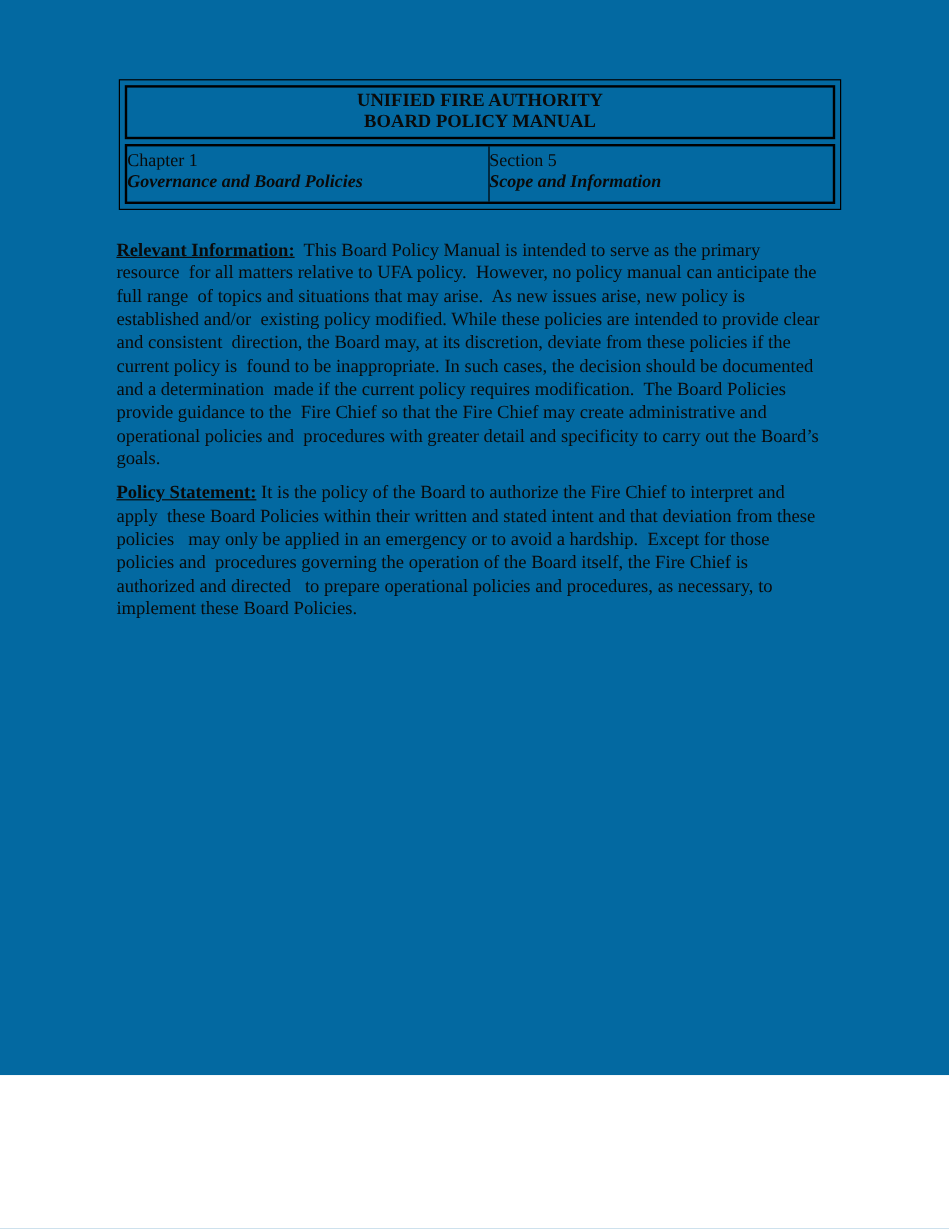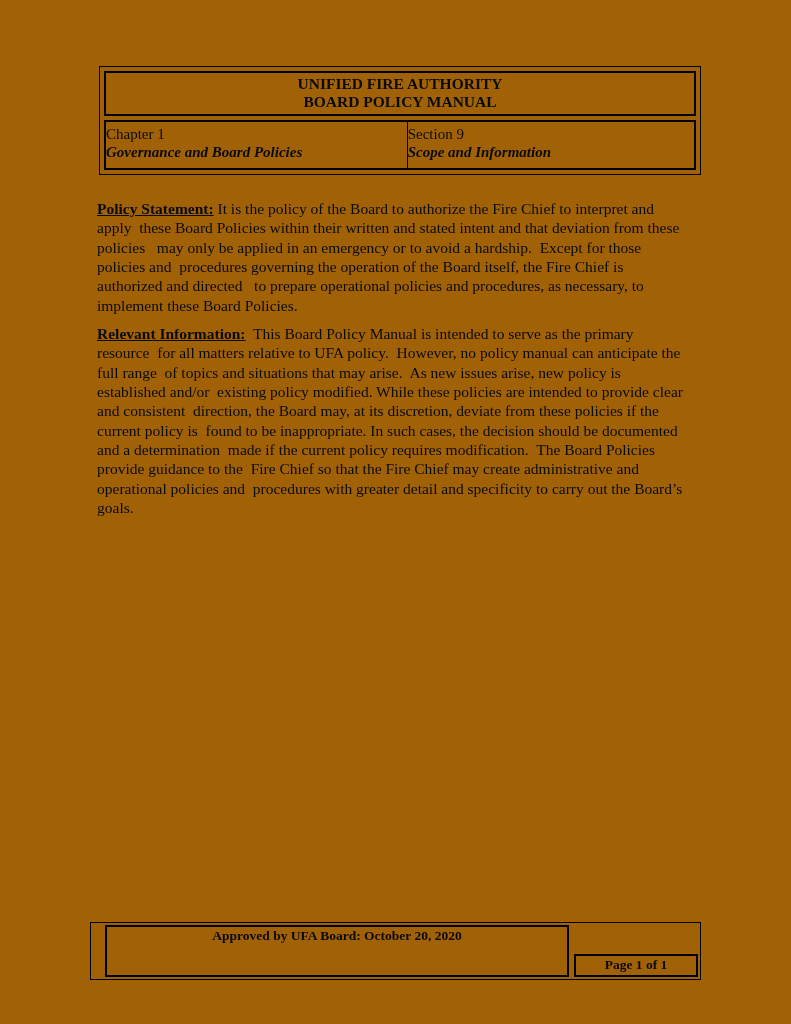--- a/index.html
+++ b/index.html
@@ -1,20 +1,20 @@
 <!DOCTYPE html>
 <html><head>
 <meta charset="utf-8">
 <style>
   html, body { margin: 0; padding: 0; background: #ffffff; }
   .page {
     position: relative;
     width: 791px;
-    height: 1024px;
-    background: #a16207;
+    height: 896px;
+    background: #0369a1;
     font-family: "Liberation Serif", serif;
     color: #0a0a0a;
     overflow: hidden;
   }
 
   
   .header-box {
     position: absolute;
     left: 99px;
     top: 66px;
@@ -92,43 +92,43 @@
     <div class="title-box">
       <div>UNIFIED FIRE AUTHORITY</div>
       <div>BOARD POLICY MANUAL</div>
     </div>
     <div class="chapter-box">
       <div class="hcell chapter-cell">
         <div>Chapter 1</div>
         <div class="sub">Governance and Board Policies</div>
       </div>
       <div class="hcell section-cell">
-        <div>Section 9</div>
+        <div>Section 5</div>
         <div class="sub">Scope and Information</div>
       </div>
     </div>
   </div>
 
   <div class="body-text">
-    <p class="para"><span class="para-label">Policy Statement:</span><span class="para-text"> It is the policy of the Board to authorize the Fire Chief to interpret and
-apply  these Board Policies within their written and stated intent and that deviation from these
-policies   may only be applied in an emergency or to avoid a hardship.  Except for those
-policies and  procedures governing the operation of the Board itself, the Fire Chief is
-authorized and directed   to prepare operational policies and procedures, as necessary, to
-implement these Board Policies.</span></p>
     <p class="para"><span class="para-label">Relevant Information:</span><span class="para-text">  This Board Policy Manual is intended to serve as the primary
 resource  for all matters relative to UFA policy.  However, no policy manual can anticipate the
 full range  of topics and situations that may arise.  As new issues arise, new policy is
 established and/or  existing policy modified. While these policies are intended to provide clear
 and consistent  direction, the Board may, at its discretion, deviate from these policies if the
 current policy is  found to be inappropriate. In such cases, the decision should be documented
 and a determination  made if the current policy requires modification.  The Board Policies
 provide guidance to the  Fire Chief so that the Fire Chief may create administrative and
 operational policies and  procedures with greater detail and specificity to carry out the Board’s
 goals.</span></p>
+    <p class="para"><span class="para-label">Policy Statement:</span><span class="para-text"> It is the policy of the Board to authorize the Fire Chief to interpret and
+apply  these Board Policies within their written and stated intent and that deviation from these
+policies   may only be applied in an emergency or to avoid a hardship.  Except for those
+policies and  procedures governing the operation of the Board itself, the Fire Chief is
+authorized and directed   to prepare operational policies and procedures, as necessary, to
+implement these Board Policies.</span></p>
   </div>
 
   <div class="footer-box">
     <div class="footer-cell footer-approval">
       <span>Approved by UFA Board: October 20, 2020</span>
     </div>
     <div class="footer-cell footer-page">
       <span>Page 1 of 1</span>
     </div>
   </div>

